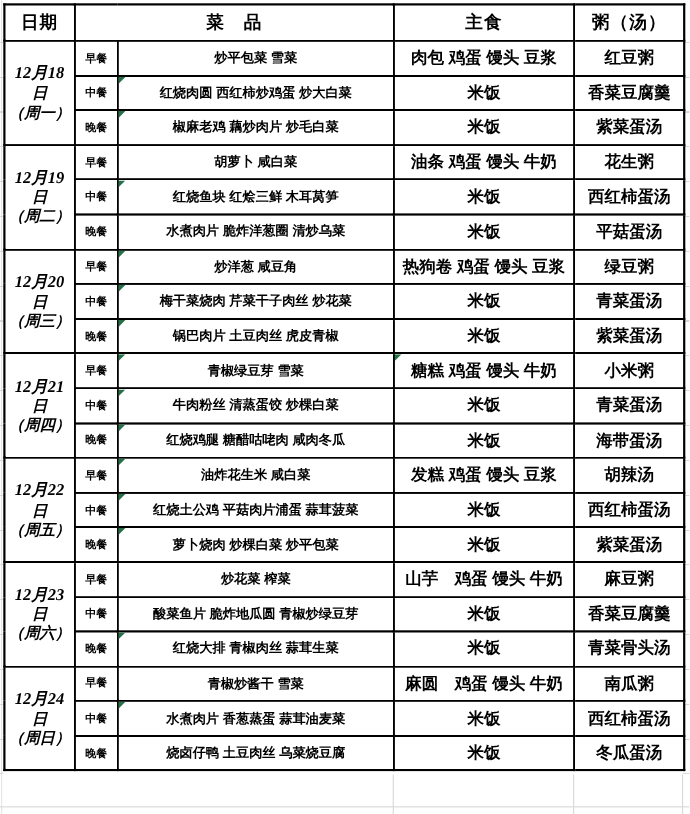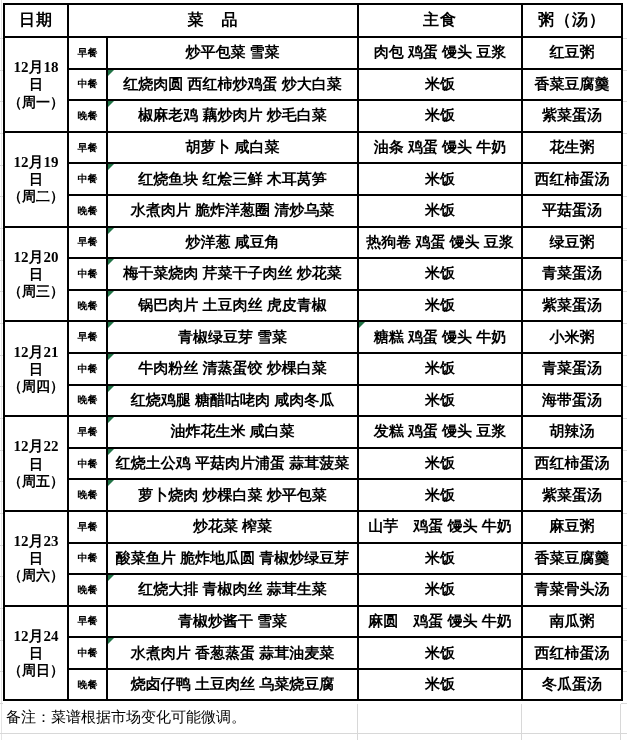--- a/index.html
+++ b/index.html
@@ -21,24 +21,24 @@
     text-align:center;vertical-align:middle;
     color:var(--ink);
     font-weight:bold;
     overflow:hidden;
     position:relative;
     background:#ffffff;
   }
   tr.hd{height:33px;}
   tr.hd th{font-size:16px;letter-spacing:1px;}
   tr.meal-row{height:31.6px;}
-  td.date{font-size:14px;line-height:1.22;}
+  td.date{font-size:14px;line-height:1.22;font-style:italic;}
   td.date .dl1{font-family:"Liberation Serif","DejaVu Serif",serif;font-size:15px;}
   td.meal{font-size:10px;}
-  td.dish{font-size:15px;white-space:nowrap;}
+  td.dish{font-size:12px;white-space:nowrap;}
   td.staple{font-size:15px;white-space:nowrap;}
   td.soup{font-size:15px;white-space:nowrap;}
   td .dline{display:block;}
 
   
   td.tri::before{
     content:"";
     position:absolute;left:0;top:0;
     width:0;height:0;
     border-style:solid;
@@ -259,14 +259,13 @@
     </tr>
     <tr class="meal-row">
       <td class="meal">晚餐</td>
       <td class="dish">烧卤仔鸭 土豆肉丝 乌菜烧豆腐</td>
       <td class="staple">米饭</td>
       <td class="soup">冬瓜蛋汤</td>
     </tr>
   </tbody>
     </table>
 
-  <div class="footnote">备注：菜谱根据市场变化可能微调。</div>
 </div>
 
 </body></html>

